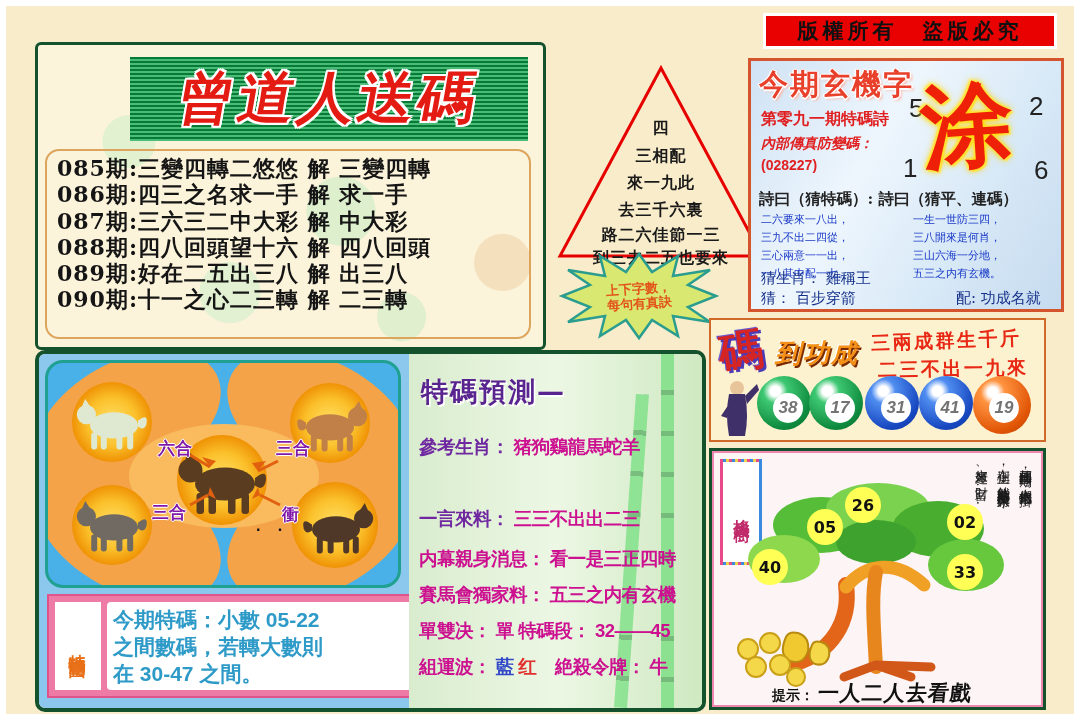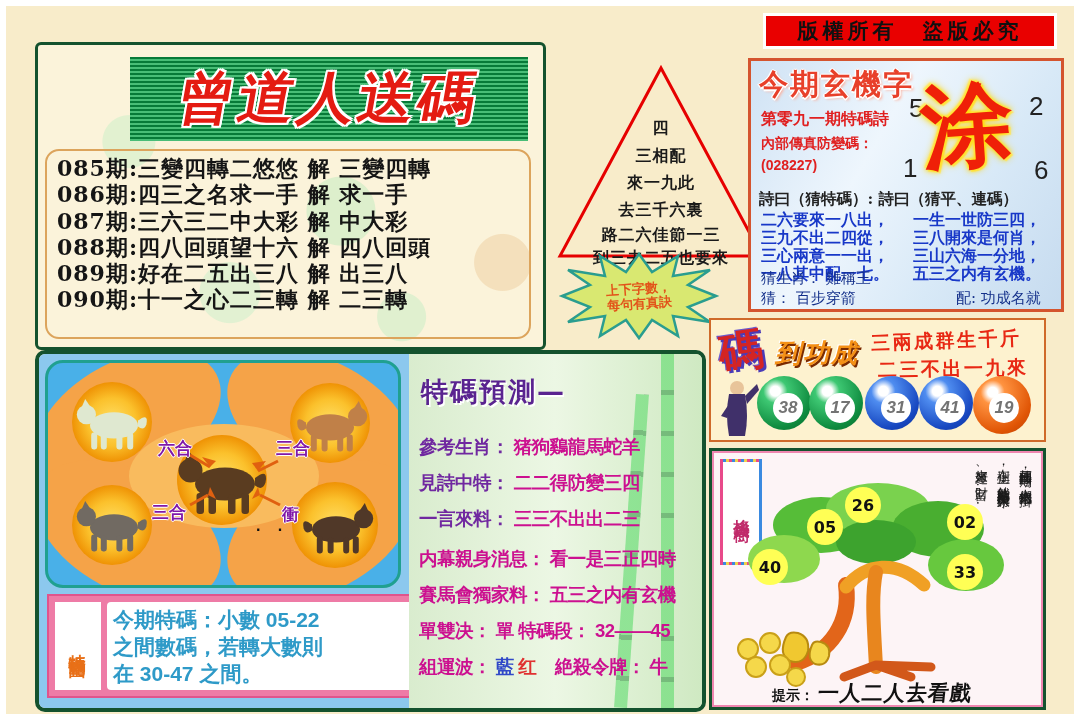--- a/index.html
+++ b/index.html
@@ -44,21 +44,21 @@
   
   .mystery{left:742px;top:52px;width:316px;height:254px;border:3px solid #d4542e;box-sizing:border-box;
     background:linear-gradient(120deg,#cfe2f4 0%,#eef6fd 38%,#d8e9f7 68%,#c6dbef 100%);}
   .mys-header{left:8px;top:4px;font-size:29px;font-weight:bold;color:#e8402a;letter-spacing:2px;
     text-shadow:1.5px 0 0 #fff,-1.5px 0 0 #fff,0 1.5px 0 #fff,0 -1.5px 0 #fff,2px 2px 3px #ffab95;}
   .mys-red{color:#e02020;font-weight:bold;}
   .mys-num{font-size:26px;color:#222;font-weight:500;}
   .big-char{left:170px;top:16px;font-size:92px;line-height:96px;font-weight:bold;color:#ef2008;transform:rotate(-4deg);
     text-shadow:0 0 4px #ffe400,0 0 9px #ffd000,2px 2px 1px #ffe97a,-2px -2px 1px #fff2a8;}
   .verse-header{left:8px;top:128px;font-size:15.5px;font-weight:bold;color:#222;white-space:nowrap;}
-  .verse{font-size:16px;font-weight:bold;color:#1838c8;line-height:18px;white-space:nowrap;}
+  .verse{font-size:11px;font-weight:normal;color:#1838c8;line-height:18px;white-space:nowrap;}
   .mys-bottom{font-size:15px;font-weight:normal;color:#14308a;white-space:nowrap;}
 
   
   .slogan-box{left:703px;top:312px;width:337px;height:124px;border:2px solid #cf6a2a;box-sizing:border-box;background:#fdf2cf;}
   .char-ma{left:8px;top:2px;font-size:44px;font-weight:bold;color:#d42424;transform:rotate(-8deg);
     text-shadow:2.5px 2.5px 0 #4a3bb8,-1px -1px 0 #6a5bd0;}
   .slogan-label{left:64px;top:16px;font-size:26px;font-weight:bold;font-style:italic;color:#f49016;letter-spacing:2px;
     text-shadow:1.5px 1.5px 0 #7a2a00,-1px -1px 0 #fff;}
   .slogan-line{font-size:19px;font-weight:bold;color:#e82814;letter-spacing:2.5px;white-space:nowrap;}
   .ball{width:54px;height:54px;border-radius:50%;position:absolute;top:56px;}
@@ -147,21 +147,21 @@
     </svg>
     <div class="abs star-text serif">
       <div>上下字數，</div>
       <div>每句有真訣</div>
     </div>
   </div>
 
   <div class="abs mystery">
     <div class="abs mys-header serif">今期玄機字</div>
     <div class="abs mys-red serif" style="left:10px;top:48px;font-size:16px;">第零九一期特碼詩</div>
-    <div class="abs mys-red serif" style="left:10px;top:74px;font-size:14px;">內部傳真防變碼：</div>
+    <div class="abs mys-red serif" style="left:10px;top:74px;font-size:14px;font-style:italic;">內部傳真防變碼：</div>
     <div class="abs mys-red" style="left:10px;top:96px;font-size:14px;font-weight:bold;">(028227)</div>
     <div class="abs mys-num" style="left:158px;top:32px;">5</div>
     <div class="abs mys-num" style="left:278px;top:30px;">2</div>
     <div class="abs mys-num" style="left:152px;top:92px;">1</div>
     <div class="abs mys-num" style="left:283px;top:94px;">6</div>
     <div class="abs big-char serif">涂</div>
     <div class="abs verse-header serif">詩曰（猜特碼）: 詩曰（猜平、連碼）</div>
     <div class="abs" style="left:10px;top:150px;">
       <div class="verse serif">二六要來一八出，</div>
       <div class="verse serif">三九不出二四從，</div>
@@ -327,24 +327,20 @@
     </div>
 
     <div class="pred">
       <div class="bamboo" style="right:28px;"></div>
       <div class="bamboo" style="right:64px;top:40px;transform:rotate(4deg);"></div>
       <div class="abs pred-header serif">特碼預測—</div>
       <div class="abs prow" style="left:10px;top:80px;">
         <span class="pl">參考生肖：</span>
         <span class="pv">猪狗鷄龍馬蛇羊</span>
       </div>
-      <div class="abs prow" style="left:10px;top:116px;">
-        <span class="pl">見詩中特：</span>
-        <span class="pv">二二得防變三四</span>
-      </div>
       <div class="abs prow" style="left:10px;top:152px;">
         <span class="pl">一言來料：</span>
         <span class="pv">三三不出出二三</span>
       </div>
       <div class="abs prow" style="left:10px;top:192px;">
         <span class="pm">内幕親身消息：</span>
         <span class="pv">看一是三正四時</span>
       </div>
       <div class="abs prow" style="left:10px;top:228px;">
         <span class="pm">賽馬會獨家料：</span>

